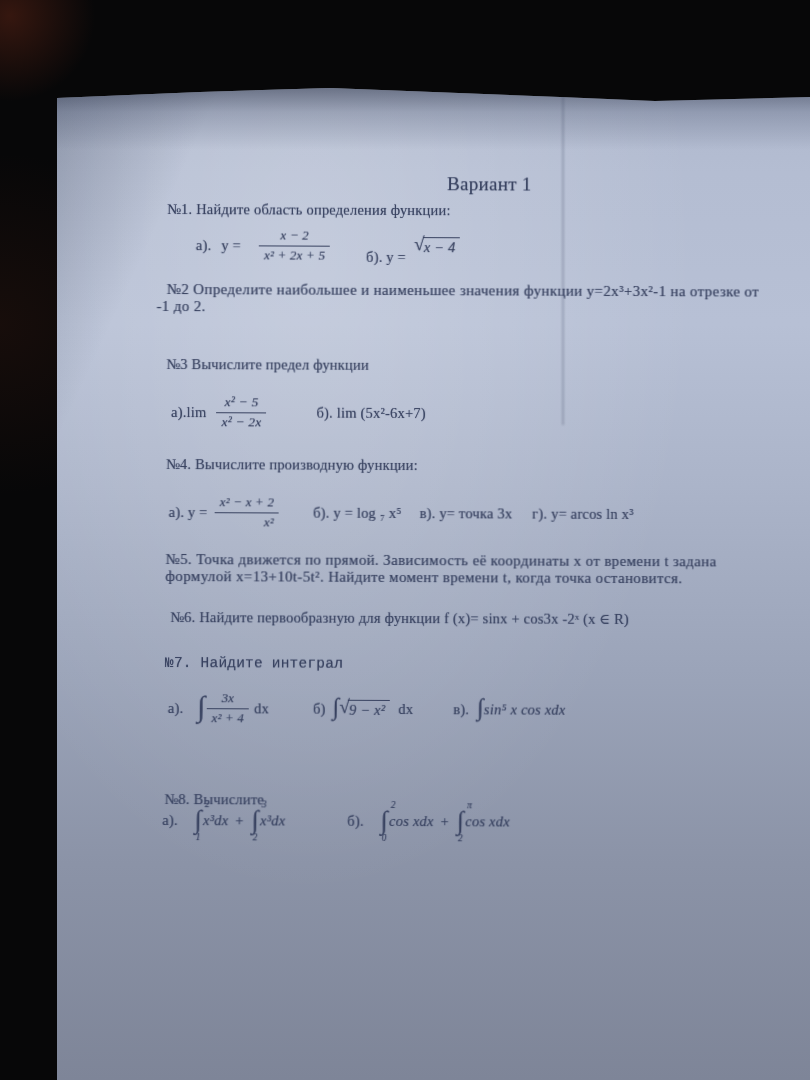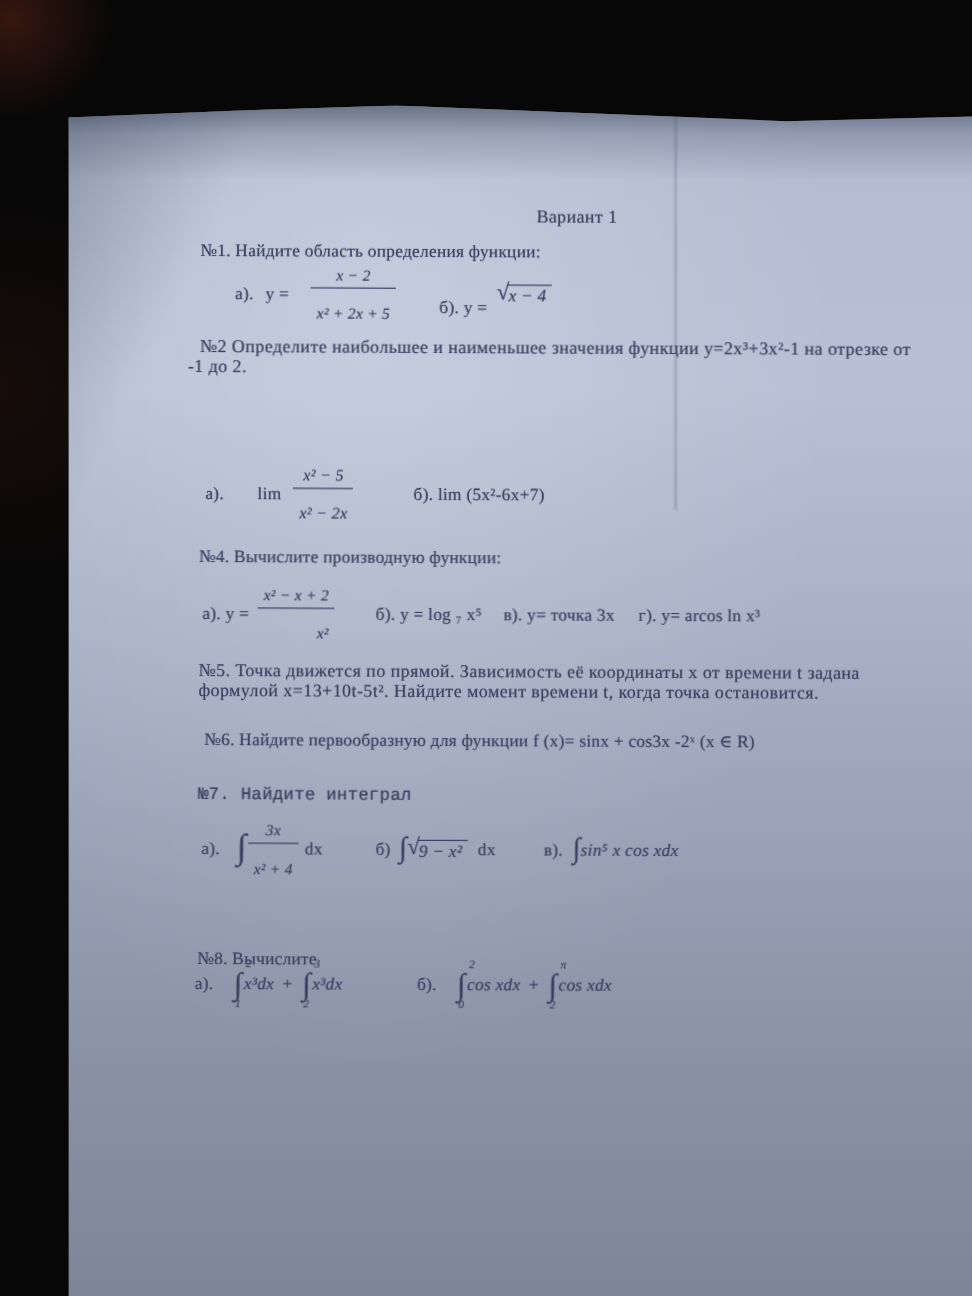--- a/index.html
+++ b/index.html
@@ -21,32 +21,32 @@
     background:rgba(66,76,102,.28);filter:blur(1px);}
   #textlayer{position:absolute;inset:0;color:#37415f;
     transform:rotate(.25deg);transform-origin:170px 200px;
     filter:blur(.35px);text-shadow:0 0 .8px rgba(55,65,100,.55);
     font-size:14.5px;letter-spacing:.2px;}
   .line{position:absolute;white-space:nowrap;}
   .row{position:absolute;display:flex;align-items:center;white-space:nowrap;}
   .wide{font-size:15px;letter-spacing:.35px;}
   .frac{display:inline-block;text-align:center;font-size:13px;line-height:1.25;vertical-align:middle;font-style:italic;}
   .frac .num{display:block;padding:0 5px 1px;}
-  .frac .den{display:block;border-top:1.1px solid currentColor;padding:13px 5px 0;}
+  .frac .den{display:block;border-top:1.1px solid currentColor;padding:1px 5px 0;}
   .sqrt{display:inline-flex;align-items:flex-start;}
   .sqrt .rad{font-size:19px;line-height:1;transform:translateY(-3px);}
   .sqrt .bod{border-top:1.2px solid currentColor;padding:1px 4px 0 1px;margin-left:-2px;font-style:italic;}
   .intsign{font-size:29px;line-height:1;display:inline-block;transform:translateY(-2px);}
   .intsign.small{font-size:24px;}
   .bigint{position:relative;display:inline-block;padding:0 1px;}
   .bigint .sign{font-size:26px;line-height:1;display:inline-block;}
   .bigint .up{position:absolute;top:-8px;left:11px;font-size:9.5px;font-style:italic;}
   .bigint .lo{position:absolute;bottom:-9px;left:2px;font-size:9.5px;font-style:italic;}
   .it{font-style:italic;}
-  .title{font-size:15px;letter-spacing:.3px;}
+  .title{font-size:19px;letter-spacing:.3px;}
 </style>
 </head>
 <body>
 
 <div id="canvas">
   <div id="paper">
     <div id="crease"></div>
     <div id="textlayer">
 
       <div class="line title" style="left:447px;top:172px;">Вариант 1</div>
@@ -63,24 +63,25 @@
         <span style="margin-left:36px;margin-top:22px;">б). y =</span>
         <span class="sqrt" style="margin-left:8px;">
           <span class="rad">√</span>
           <span class="bod">x − 4</span>
         </span>
       </div>
 
       <div class="line wide" style="left:167px;top:281px;">№2  Определите наибольшее и наименьшее значения функции  y=2x³+3x²-1 на отрезке от</div>
       <div class="line wide" style="left:157px;top:298px;">-1 до 2.</div>
 
+      <div class="line" style="left:167px;top:356px;">№3   Вычислите предел функции</div>
 
       <div class="row" style="left:172px;top:386px;height:52px;">
         <span>а).</span>
-        <span style="margin-left:28px;">lim</span>
+        <span style="">lim</span>
         <span class="frac" style="margin-left:10px;font-size:13.5px;">
           <span class="num">x² − 5</span>
           <span class="den">x² − 2x</span>
         </span>
         <span style="margin-left:50px;">б). lim (5x²-6x+7)</span>
       </div>
 
       <div class="line" style="left:167px;top:456px;">№4. Вычислите производную функции:</div>
 
       <div class="row" style="left:170px;top:486px;height:52px;">

